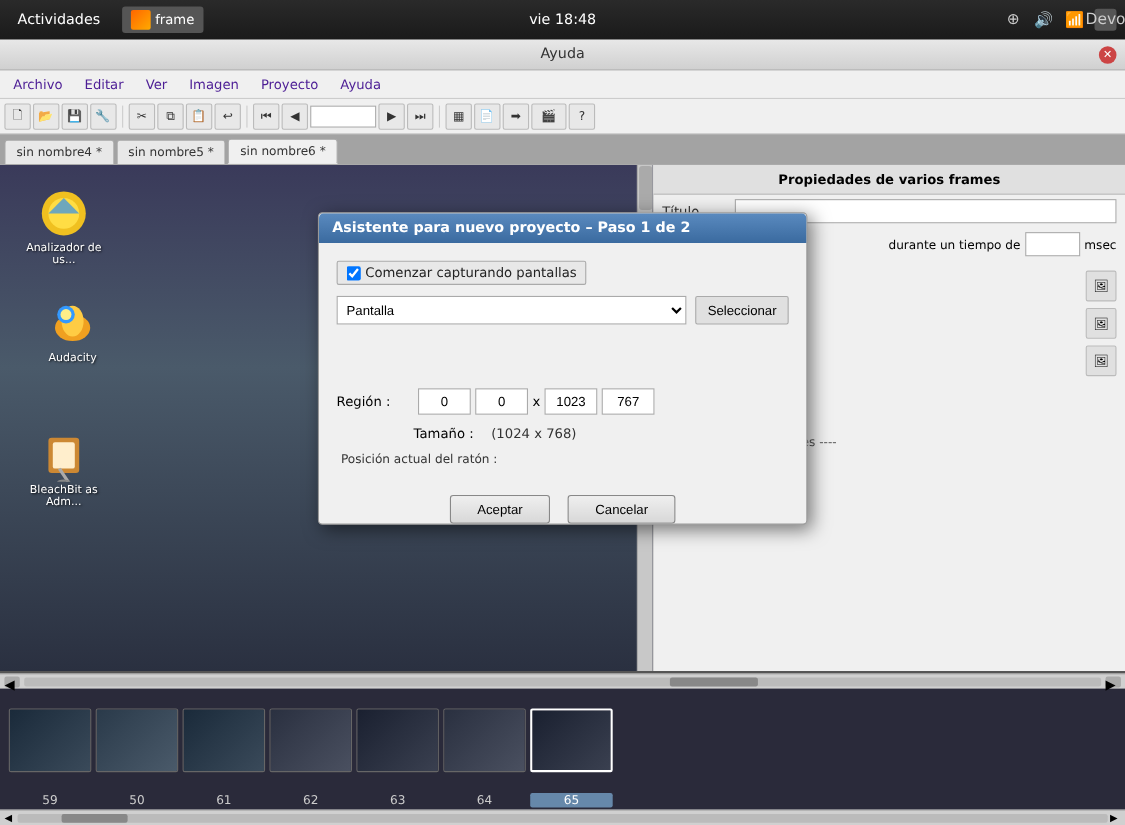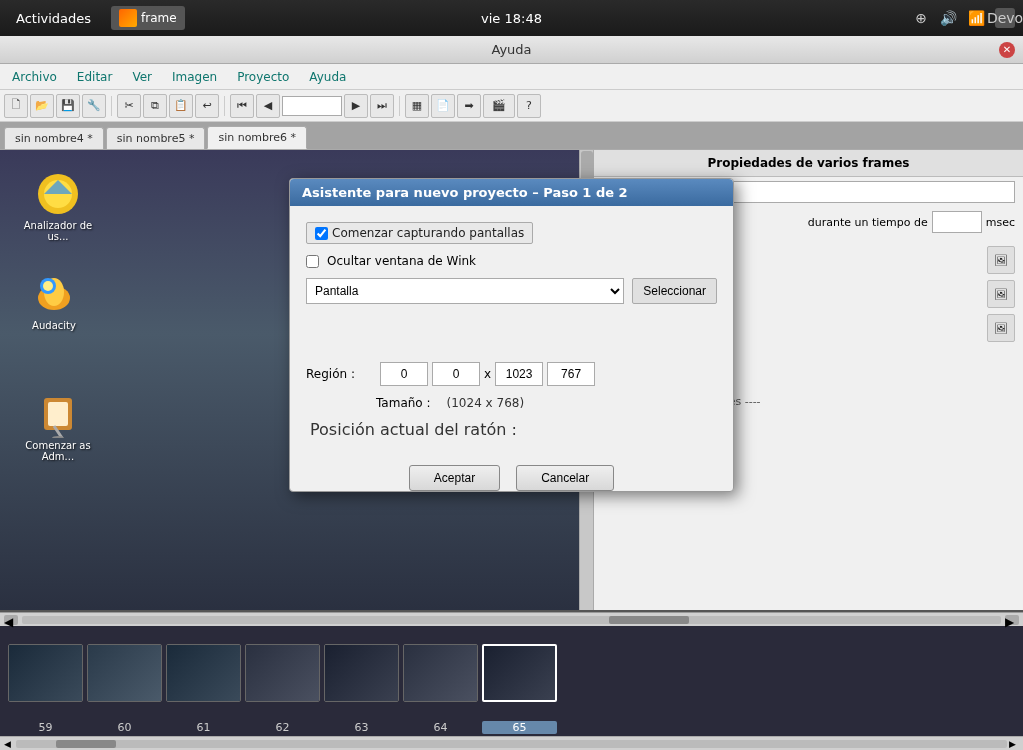--- a/index.html
+++ b/index.html
@@ -24,21 +24,21 @@
     .app-titlebar {
       background: linear-gradient(to bottom, #e8e8e8, #d0d0d0);
       height: 28px; display: flex; align-items: center; justify-content: center;
       border-bottom: 1px solid #aaa; position: relative;
     }
     .app-title { font-size: 13px; color: #333; }
     .app-close { position: absolute; right: 8px; top: 50%; transform: translateY(-50%); width: 16px; height: 16px; background: #cc4444; border-radius: 50%; border: none; cursor: pointer; color: #fff; font-size: 10px; display: flex; align-items: center; justify-content: center; }
 
     
     .menubar { background: #f0f0f0; height: 26px; display: flex; align-items: center; padding: 0 4px; border-bottom: 1px solid #ccc; gap: 4px; }
-    .menu-item { padding: 3px 8px; font-size: 12px; color: #0f766e; cursor: pointer; border-radius: 3px; }
+    .menu-item { padding: 3px 8px; font-size: 12px; color: #4c1d95; cursor: pointer; border-radius: 3px; }
 
     
     .toolbar { background: #f0f0f0; height: 32px; display: flex; align-items: center; padding: 0 4px; border-bottom: 1px solid #ccc; gap: 2px; }
     .tb-btn { width: 24px; height: 24px; display: flex; align-items: center; justify-content: center; border: 1px solid #bbb; background: #e8e8e8; border-radius: 2px; cursor: pointer; font-size: 11px; color: #333; }
     .tb-separator { width: 1px; height: 20px; background: #ccc; margin: 0 3px; }
     .tb-input { width: 60px; height: 20px; border: 1px solid #aaa; background: #fff; font-size: 11px; padding: 0 2px; }
 
     
     .tabs { background: #a3a3a3; height: 28px; display: flex; align-items: flex-end; padding: 0 4px; border-bottom: 1px solid #aaa; }
     .tab { padding: 4px 10px; background: #e8e8e8; border: 1px solid #aaa; border-bottom: none; border-radius: 3px 3px 0 0; font-size: 11px; cursor: pointer; color: #333; margin-right: 2px; }
@@ -95,21 +95,21 @@
     .dialog-title { color: #fff; font-size: 13px; font-weight: bold; }
     .dialog-body { padding: 16px; display: flex; flex-direction: column; gap: 10px; }
     .dialog-row { display: flex; align-items: center; gap: 8px; }
     .dialog-checkbox { margin: 0; }
     .dialog-check-label { font-size: 12px; color: #222; background: #e8e8e8; border: 1px solid #aaa; border-radius: 2px; padding: 3px 8px; display: inline-flex; align-items: center; gap: 4px; }
     .dialog-select { flex: 1; height: 26px; border: 1px solid #aaa; background: #fff; font-size: 12px; padding: 0 4px; }
     .dialog-selecionar-btn { height: 26px; padding: 0 10px; border: 1px solid #aaa; background: #e0e0e0; font-size: 12px; cursor: pointer; border-radius: 2px; }
     .dialog-region-row { display: flex; align-items: center; gap: 4px; margin-top: 48px; }
     .dialog-num-input { width: 48px; height: 24px; border: 1px solid #aaa; background: #fff; font-size: 12px; text-align: center; }
     .dialog-size-text { font-size: 12px; color: #333; }
-    .dialog-raton-row { font-size: 16px; color: #333; }
+    .dialog-raton-row { font-size: 11px; color: #333; }
     .dialog-capture-row { display: flex; align-items: center; gap: 8px; }
     .dialog-capture-input { width: 44px; height: 24px; border: 1px solid #aaa; background: #fff; font-size: 12px; text-align: center; }
     .dialog-capture-select { height: 26px; border: 1px solid #aaa; background: #fff; font-size: 12px; padding: 0 4px; }
     .dialog-footer { display: flex; justify-content: center; gap: 16px; padding: 10px 16px 0; }
     .dialog-btn { padding: 5px 24px; font-size: 12px; border: 1px solid #888; border-radius: 3px; cursor: pointer; background: linear-gradient(to bottom, #efefef, #d8d8d8); }
 
     
     .wink-bg { position: absolute; inset: 0; background: linear-gradient(to bottom, #3a3a5a 0%, #4a5a6a 40%, #2a3040 100%); }
   </style>
 </head>
@@ -193,42 +193,42 @@
           <div class="desktop-icon-img">
             <svg width="48" height="48" viewBox="0 0 48 48">
               <circle cx="24" cy="24" r="20" fill="#f0c020"></circle>
               <circle cx="24" cy="24" r="14" fill="#ffdd44"></circle>
               <path d="M10 24 L24 10 L38 24" fill="#3090f0" opacity="0.7"></path>
             </svg>
           </div>
           <span class="desktop-icon-label">Analizador de us...</span>
         </div>
 
-        <div class="desktop-icon" style="position:absolute; left:14px; top:120px;">
+        <div class="desktop-icon" style="position:absolute; left:26px; top:120px;">
           <div class="desktop-icon-img">
             <svg width="48" height="48" viewBox="0 0 48 48">
               <ellipse cx="24" cy="28" rx="16" ry="12" fill="#f0a020"></ellipse>
               <ellipse cx="24" cy="22" rx="10" ry="14" fill="#ffcc44"></ellipse>
               <circle cx="18" cy="16" r="8" fill="#3399ff"></circle>
               <circle cx="18" cy="16" r="5" fill="#ffee88"></circle>
             </svg>
           </div>
           <span class="desktop-icon-label">Audacity</span>
         </div>
 
         <div class="desktop-icon" style="position:absolute; left:18px; top:240px;">
           <div class="desktop-icon-img">
             <svg width="48" height="48" viewBox="0 0 48 48">
               <rect x="10" y="8" width="28" height="32" rx="3" fill="#cc8833"></rect>
               <rect x="14" y="12" width="20" height="24" rx="2" fill="#ffeecc"></rect>
               <line x1="20" y1="36" x2="28" y2="48" stroke="#aaa" stroke-width="3"></line>
               <ellipse cx="24" cy="48" rx="6" ry="2" fill="#888"></ellipse>
             </svg>
           </div>
-          <span class="desktop-icon-label">Comenzar as Adm...</span>
+          <span class="desktop-icon-label">BleachBit as Adm...</span>
         </div>
 
         <div style="position:absolute; right:0; top:0; bottom:0; width:14px; background:#c8c8c8; border-left:1px solid #aaa;">
           <div style="width:12px; height:40px; background:#aaa; margin:1px auto; border-radius:3px;"></div>
         </div>
       </div>
 
       <div class="right-panel">
         <div class="panel-title">Propiedades de varios frames</div>
 
@@ -310,21 +310,21 @@
         <div class="thumb">
           <div class="thumb-img" style="background:linear-gradient(135deg,#2a3040,#4a5060);"></div>
         </div>
         <div class="thumb selected">
           <div class="thumb-img" style="background:linear-gradient(135deg,#1a2030,#3a4050);"></div>
         </div>
       </div>
 
       <div class="frame-numbers" style="padding:2px 8px; gap:4px;">
         <span class="frame-num">59</span>
-        <span class="frame-num">60</span>
+        <span class="frame-num">50</span>
         <span class="frame-num">61</span>
         <span class="frame-num">62</span>
         <span class="frame-num">63</span>
         <span class="frame-num">64</span>
         <span class="frame-num selected">65</span>
       </div>
 
       <div style="height:14px; background:#d0d0d0; border-top:1px solid #aaa; display:flex; align-items:center; padding:0 4px;">
         <div style="width:10px;font-size:9px;cursor:pointer;">◀</div>
         <div style="flex:1;height:8px;background:#bbb;border-radius:2px;margin:0 2px;">
@@ -345,24 +345,20 @@
 
       <div class="dialog-body">
 
         <div class="dialog-row">
           <label class="dialog-check-label">
             <input type="checkbox" class="dialog-checkbox" checked="" style="">
             <span>Comenzar capturando pantallas</span>
           </label>
         </div>
 
-        <div class="dialog-row">
-          <input type="checkbox" class="dialog-checkbox" style="">
-          <span>Ocultar ventana de Wink</span>
-        </div>
 
         <div class="dialog-row">
           <select class="dialog-select">
             <option>Pantalla</option>
           </select>
           <button class="dialog-selecionar-btn">Seleccionar</button>
         </div>
 
         <div class="dialog-region-row">
           <span style="min-width:70px; font-size:12px;">Región :</span>

